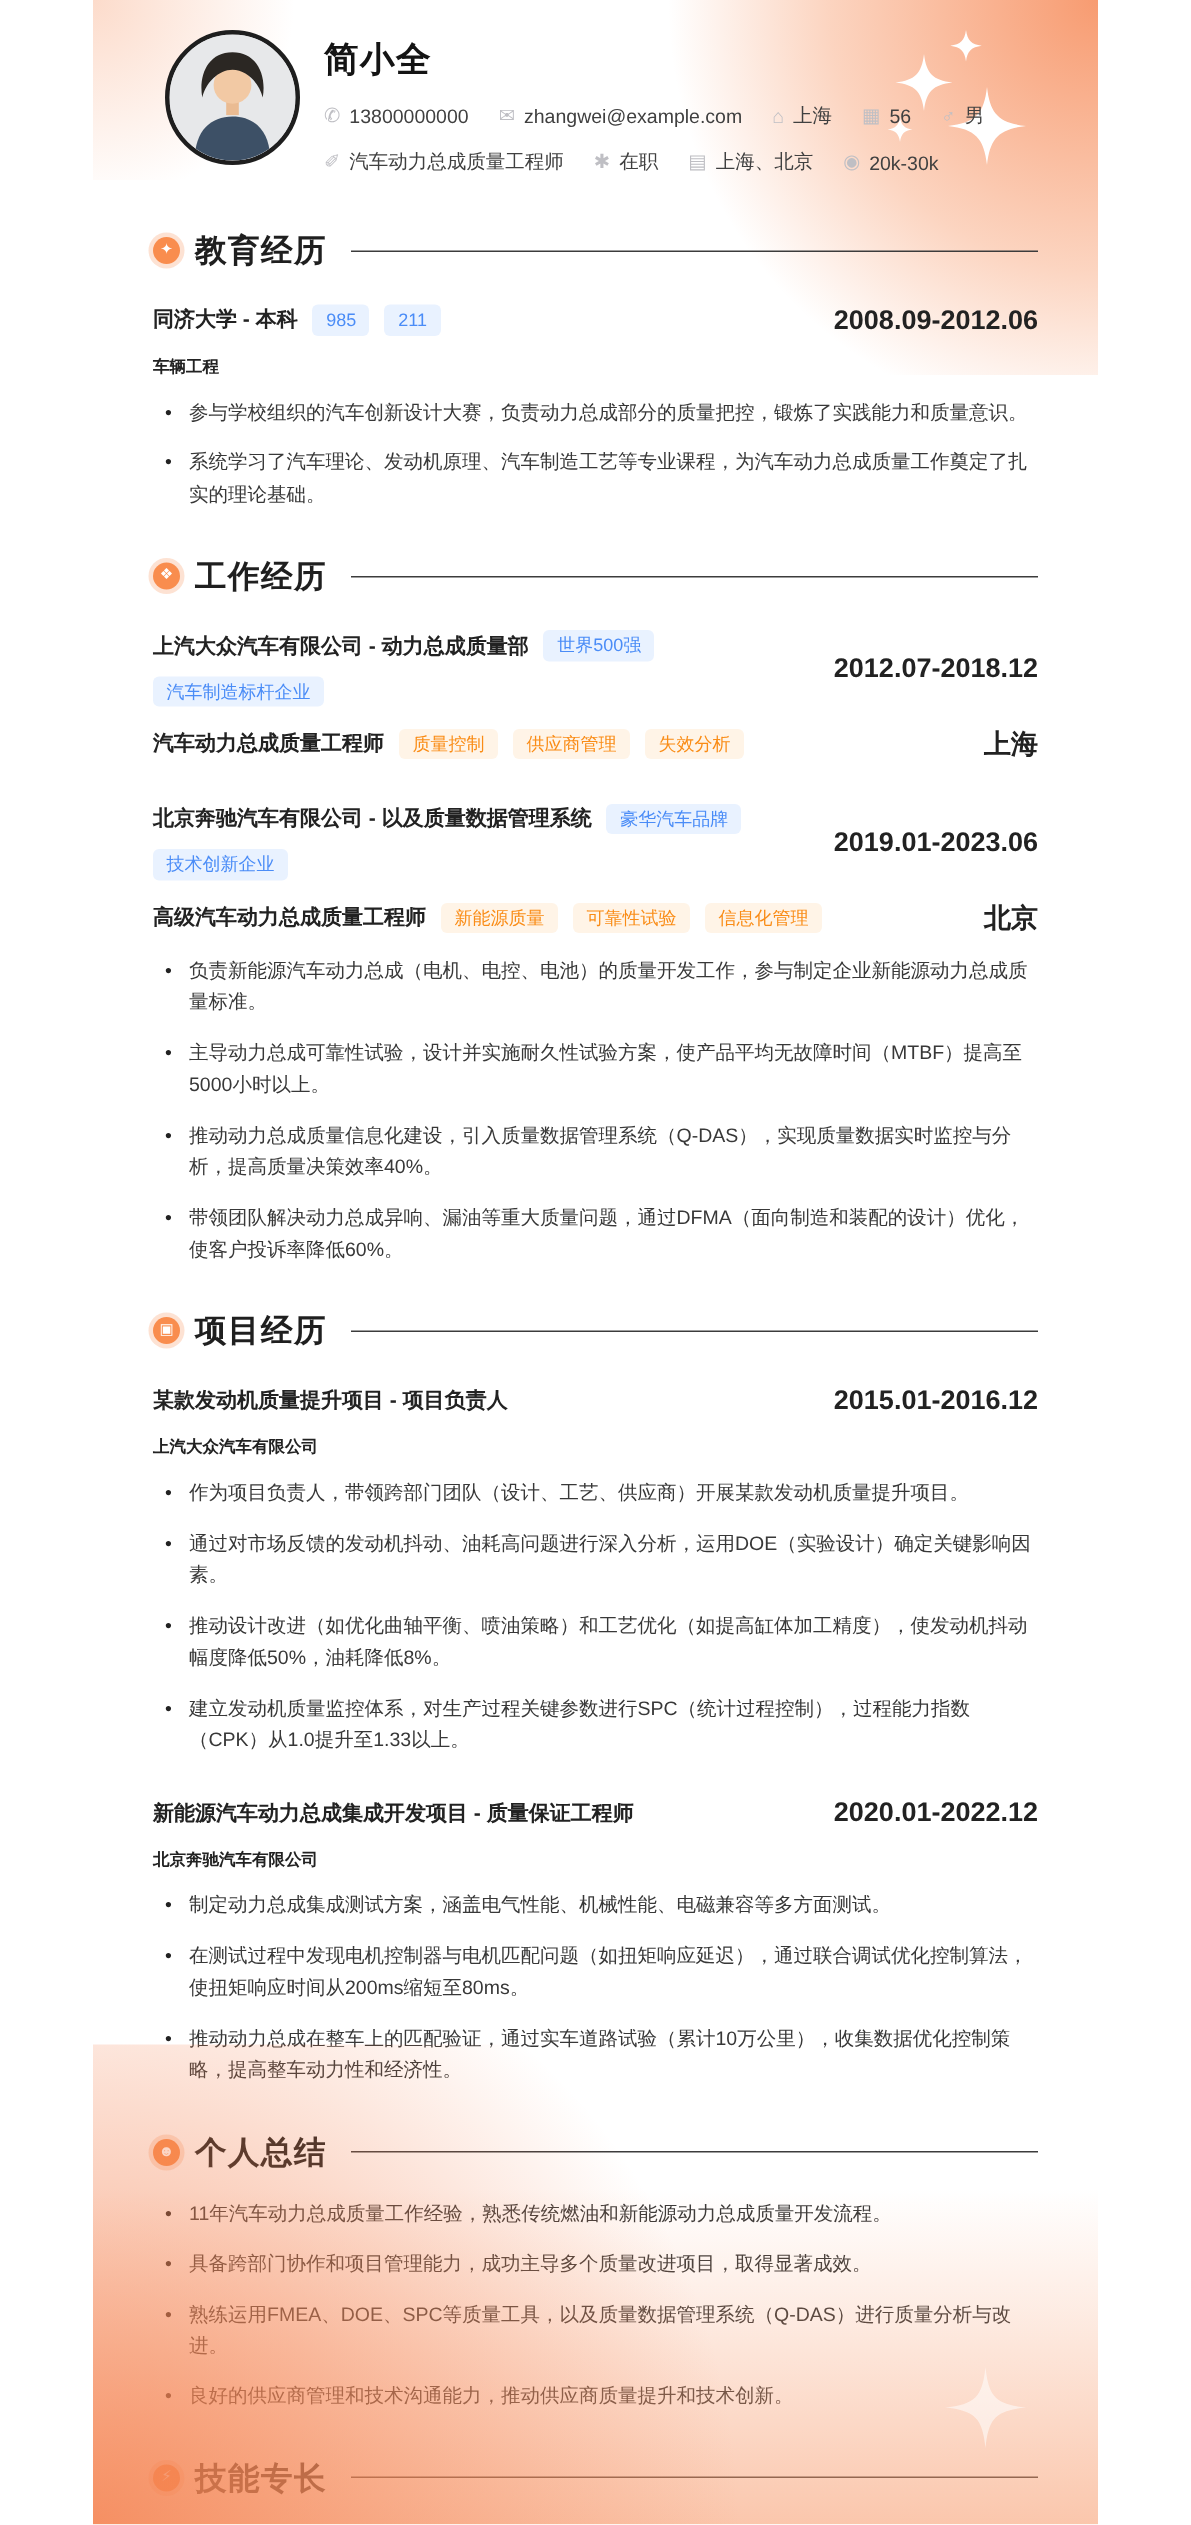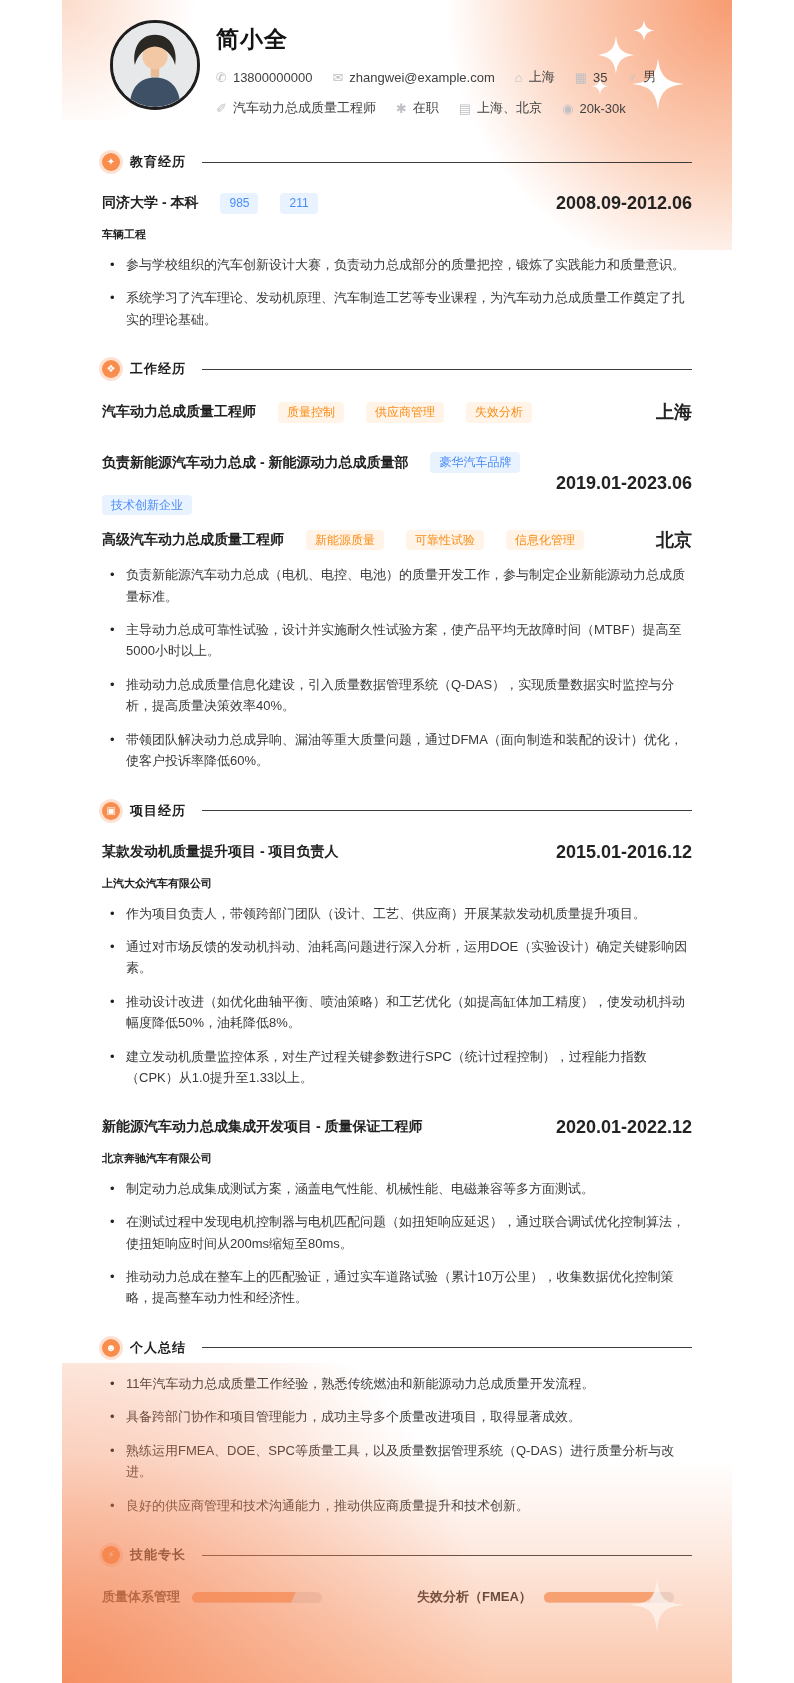--- a/index.html
+++ b/index.html
@@ -28,28 +28,28 @@
   .contact-row{display:flex;align-items:center;flex-wrap:wrap;margin-top:13px;font-size:13px;color:#404040;}
   .c-item{display:inline-flex;align-items:center;margin-right:20px;}
   .c-ico{color:#bfbfc4;margin-right:6px;font-size:13px;}
   
   .content{position:relative;z-index:1;padding:0 40px;}
   .section{margin-top:30px;}
   .sec-head{display:flex;align-items:center;}
   .sec-ico{width:18px;height:18px;border-radius:50%;background:#f98d4e;color:#fff;
     display:inline-flex;align-items:center;justify-content:center;font-size:10px;line-height:1;
     box-shadow:0 0 0 3px rgba(249,141,78,0.25);}
-  .sec-title{font-size:13px;font-weight:bold;color:#1f1f1f;margin:0 0 0 10px;letter-spacing:1px;}
+  .sec-title{font-size:21px;font-weight:bold;color:#1f1f1f;margin:0 0 0 10px;letter-spacing:1px;}
   .sec-line{flex:1;height:1px;background:#3c3c3c;margin-left:16px;}
   
   .entry{margin-top:22px;}
   .entry + .entry{margin-top:28px;}
   .entry-row{display:flex;align-items:center;justify-content:space-between;}
   .entry-row + .entry-row{margin-top:13px;}
-  .entry-left{display:flex;align-items:center;flex-wrap:wrap;gap:22px;}
+  .entry-left{display:flex;align-items:center;flex-wrap:wrap;gap:10px;}
   .entry-title{font-size:14px;font-weight:bold;color:#222;}
   .entry-date{font-size:18px;font-weight:bold;color:#222;white-space:nowrap;}
   .tag{font-size:12px;padding:3px 9px;border-radius:4px;line-height:1.2;white-space:nowrap;}
   .tag.blue{color:#4a8cf7;background:#e9f2ff;text-align:center;}
   .tag.orange{color:#fa8c16;background:#fff4e7;}
   .sub-bold{font-size:11px;font-weight:bold;color:#222;margin-top:13px;}
   ul.bullets{list-style:none;margin:4px 0 0 0;padding:0 0 0 8px;}
   ul.bullets li{position:relative;padding-left:16px;margin-top:12px;font-size:13px;line-height:1.65;color:#383838;}
   ul.bullets li::before{content:"•";position:absolute;left:0;top:0;color:#222;}
   
@@ -93,21 +93,21 @@
         <span class="c-item">
             <span class="c-ico">✉</span>
             <span>zhangwei@example.com</span>
           </span>
         <span class="c-item">
             <span class="c-ico">⌂</span>
             <span>上海</span>
           </span>
         <span class="c-item">
             <span class="c-ico">▦</span>
-            <span>35</span>
+            <span>56</span>
           </span>
         <span class="c-item">
             <span class="c-ico">♂</span>
             <span>男</span>
           </span>
       </div>
       <div class="contact-row">
         <span class="c-item">
             <span class="c-ico">✐</span>
             <span>汽车动力总成质量工程师</span>
@@ -154,35 +154,43 @@
     </div>
 
     <div class="section">
       <div class="sec-head">
         <span class="sec-ico">❖</span>
         <h2 class="sec-title">工作经历</h2>
         <div class="sec-line"></div>
       </div>
 
       <div class="entry">
+        <div class="entry-row">
+          <div class="entry-left">
+            <span class="entry-title">上汽大众汽车有限公司 - 动力总成质量部</span>
+            <span class="tag blue">世界500强</span>
+            <span class="tag blue">汽车制造标杆企业</span>
+          </div>
+          <span class="entry-date">2012.07-2018.12</span>
+        </div>
         <div class="entry-row">
           <div class="entry-left">
             <span class="entry-title">汽车动力总成质量工程师</span>
             <span class="tag orange">质量控制</span>
             <span class="tag orange">供应商管理</span>
             <span class="tag orange">失效分析</span>
           </div>
           <span class="entry-date">上海</span>
         </div>
       </div>
 
       <div class="entry">
         <div class="entry-row">
           <div class="entry-left">
-            <span class="entry-title">负责新能源汽车动力总成 - 新能源动力总成质量部</span>
+            <span class="entry-title">北京奔驰汽车有限公司 - 以及质量数据管理系统</span>
             <span class="tag blue">豪华汽车品牌</span>
             <span class="tag blue">技术创新企业</span>
           </div>
           <span class="entry-date">2019.01-2023.06</span>
         </div>
         <div class="entry-row">
           <div class="entry-left">
             <span class="entry-title">高级汽车动力总成质量工程师</span>
             <span class="tag orange">新能源质量</span>
             <span class="tag orange">可靠性试验</span>

